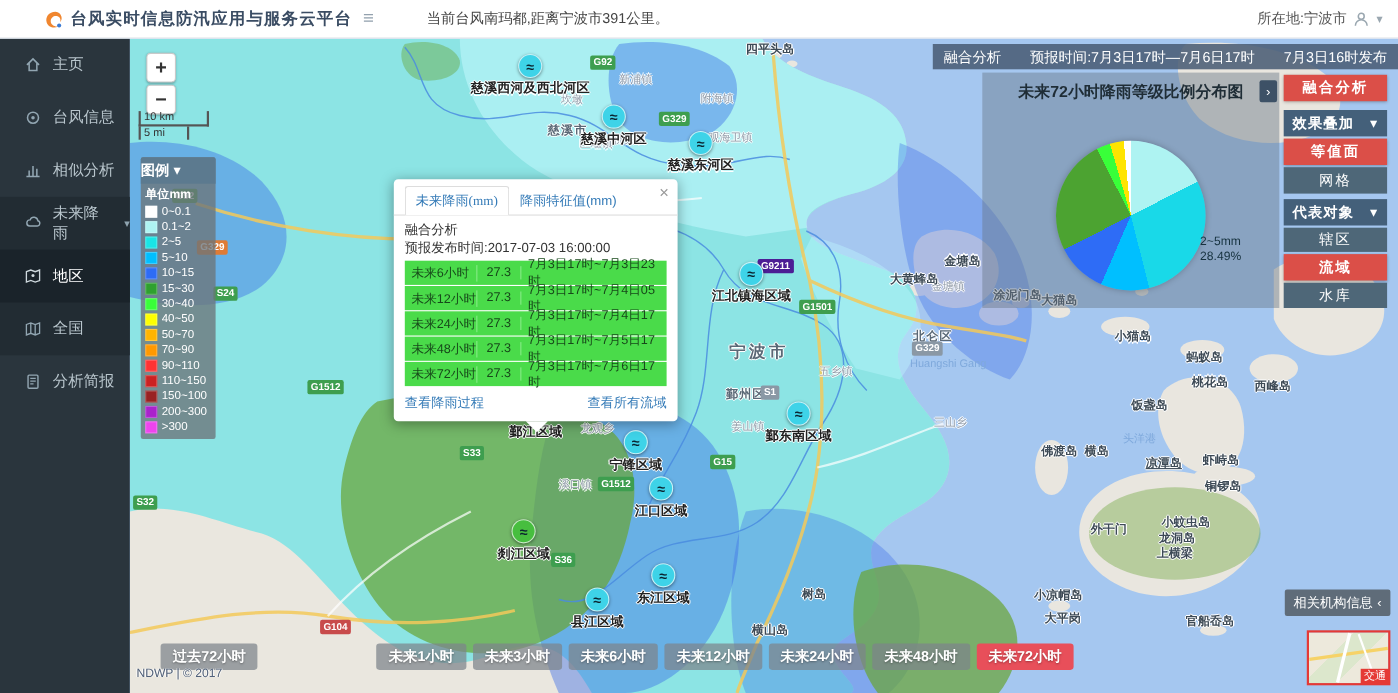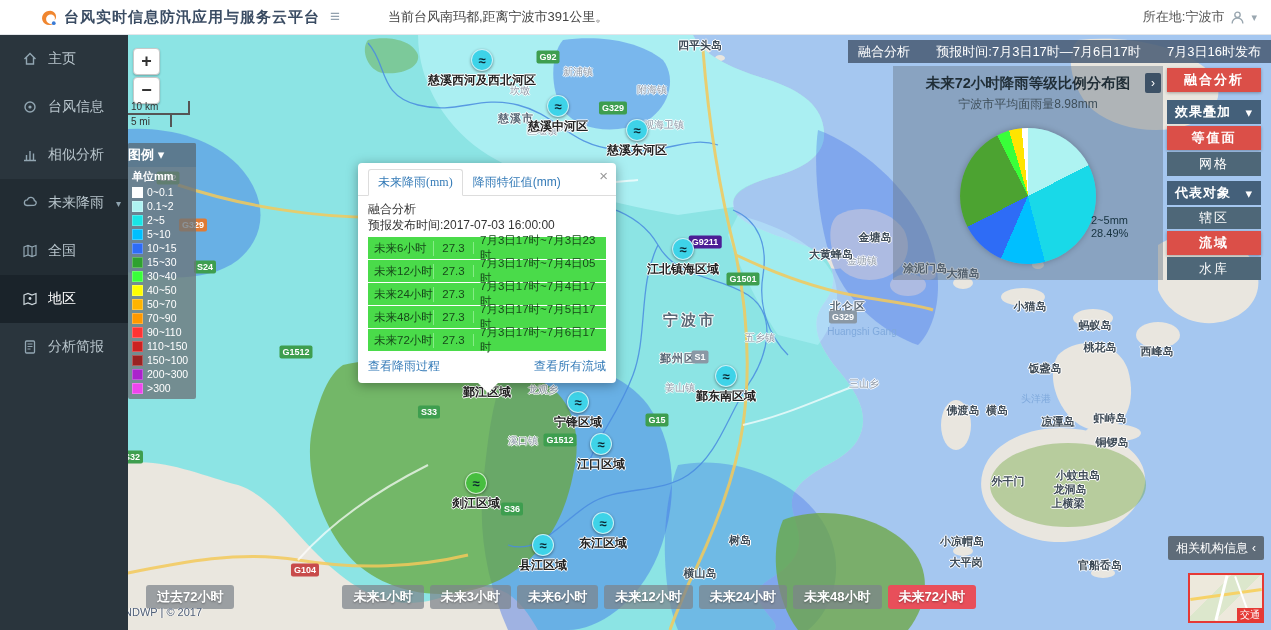--- a/index.html
+++ b/index.html
@@ -10,21 +10,21 @@
   .app-header { position:absolute; left:0; top:0; width:1271px; height:35px; background:#fff; border-bottom:1px solid #e3e6ea; display:flex; align-items:center; z-index:50; }
   .logo-wrap { display:flex; align-items:center; margin-left:38px; }
   .app-title { font-size:15px; font-weight:bold; color:#3A4C63; letter-spacing:1px; margin-left:6px; white-space:nowrap; }
   .hamburger { color:#93A1AE; font-size:17px; margin-left:10px; cursor:pointer; }
   .status-text { font-size:13px; color:#444; margin-left:48px; white-space:nowrap; }
   .header-right { margin-left:auto; margin-right:14px; display:flex; align-items:center; gap:6px; }
   .location-label { font-size:13px; color:#555; white-space:nowrap; }
   .caret { color:#9AA7B0; font-size:11px; }
 
   
-  .sidebar { position:absolute; left:0; top:35px; width:128px; height:595px; background:#2A353D; z-index:40; }
+  .sidebar { position:absolute; left:0; top:35px; width:118px; height:595px; background:#2A353D; z-index:40; }
   .side-item { height:48px; display:flex; align-items:center; gap:10px; padding-left:22px; color:#B9C6CD; font-size:14px; cursor:pointer; }
   .side-item svg { flex:0 0 auto; }
   .submenu-block { background:#222C33; }
   .side-item.active { background:#1A232A; color:#fff; }
   .side-caret { margin-left:2px; color:#8FA4B0; font-size:10px; }
 
   
   .map { position:absolute; left:118px; top:35px; width:1153px; height:595px; overflow:hidden; background:#A5C7F0; }
   .map svg.base { position:absolute; left:0; top:0; z-index:0; }
 
@@ -155,32 +155,32 @@
     <span>相似分析</span>
   </div>
   <div class="submenu-block">
     <div class="side-item">
       <svg width="16" height="16" viewBox="0 0 16 16">
           <path d="M5 10.5 a2.8 2.8 0 1 1 .4-5.6 a3.6 3.6 0 0 1 7 .8 a2.4 2.4 0 0 1 -.9 4.7 z" fill="none" stroke="#92A6B2" stroke-width="1.3"></path>
         </svg>
       <span>未来降雨</span>
       <span class="side-caret">▾</span>
     </div>
-    <div class="side-item">
-      <svg width="16" height="16" viewBox="0 0 16 16">
-          <path d="M2 4 L6 2.5 L10 4 L14 2.5 V12 L10 13.5 L6 12 L2 13.5 Z M6 2.5 V12 M10 4 V13.5" fill="none" stroke="#92A6B2" stroke-width="1.2"></path>
-        </svg>
-      <span>全国</span>
-    </div>
     <div class="side-item active">
       <svg width="16" height="16" viewBox="0 0 16 16">
           <path d="M2 4 L6 2.5 L10 4 L14 2.5 V12 L10 13.5 L6 12 L2 13.5 Z" fill="none" stroke="#cfd9de" stroke-width="1.2"></path>
           <circle cx="8" cy="7.5" r="1.4" fill="#cfd9de"></circle>
         </svg>
       <span>地区</span>
+    </div>
+    <div class="side-item">
+      <svg width="16" height="16" viewBox="0 0 16 16">
+          <path d="M2 4 L6 2.5 L10 4 L14 2.5 V12 L10 13.5 L6 12 L2 13.5 Z M6 2.5 V12 M10 4 V13.5" fill="none" stroke="#92A6B2" stroke-width="1.2"></path>
+        </svg>
+      <span>全国</span>
     </div>
   </div>
   <div class="side-item">
     <svg width="16" height="16" viewBox="0 0 16 16">
         <rect x="3.5" y="2" width="9" height="12" rx="1" fill="none" stroke="#92A6B2" stroke-width="1.3"></rect>
         <path d="M5.5 5 H10.5 M5.5 7.5 H10.5 M5.5 10 H8.5" stroke="#92A6B2" stroke-width="1.2"></path>
       </svg>
     <span>分析简报</span>
   </div>
 </div>
@@ -444,21 +444,20 @@
   </div>
 
   <div class="info-bar">
     <span>融合分析</span>
     <span>预报时间:7月3日17时—7月6日17时</span>
     <span>7月3日16时发布</span>
   </div>
 
   <div class="pie-panel">
     <div class="pie-title">未来72小时降雨等级比例分布图</div>
-    <div class="pie-subtitle">宁波市平均面雨量8.98mm</div>
     <div class="pie-expand">›</div>
     <div class="pie" id="pie" style="background: conic-gradient(rgb(174, 243, 242) 0deg, rgb(174, 243, 242) 63deg, rgb(25, 217, 232) 63deg, rgb(25, 217, 232) 165.6deg, rgb(0, 191, 255) 165.6deg, rgb(0, 191, 255) 203.4deg, rgb(46, 108, 246) 203.4deg, rgb(46, 108, 246) 243deg, rgb(76, 163, 49) 243deg, rgb(76, 163, 49) 333deg, rgb(57, 255, 57) 333deg, rgb(57, 255, 57) 343.8deg, rgb(255, 228, 0) 343.8deg, rgb(255, 228, 0) 354.6deg, rgb(255, 255, 255) 354.6deg, rgb(255, 255, 255) 360deg);"></div>
     <div class="pie-anno">
       <div>2~5mm</div>
       <div>28.49%</div>
     </div>
   </div>
 
   <div class="rcol">
     <div class="rbtn red" style="top:33px;height:24px;">融合分析</div>

